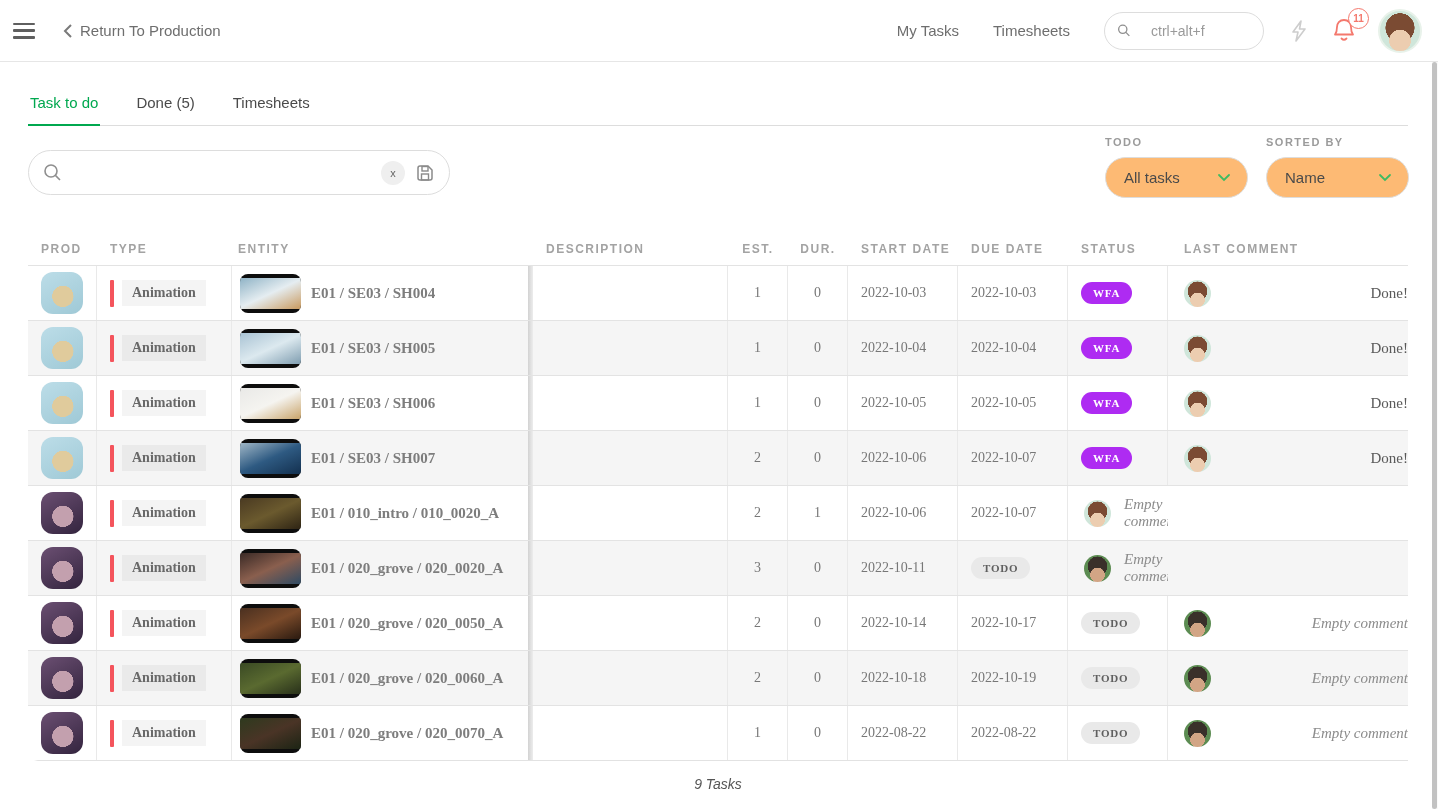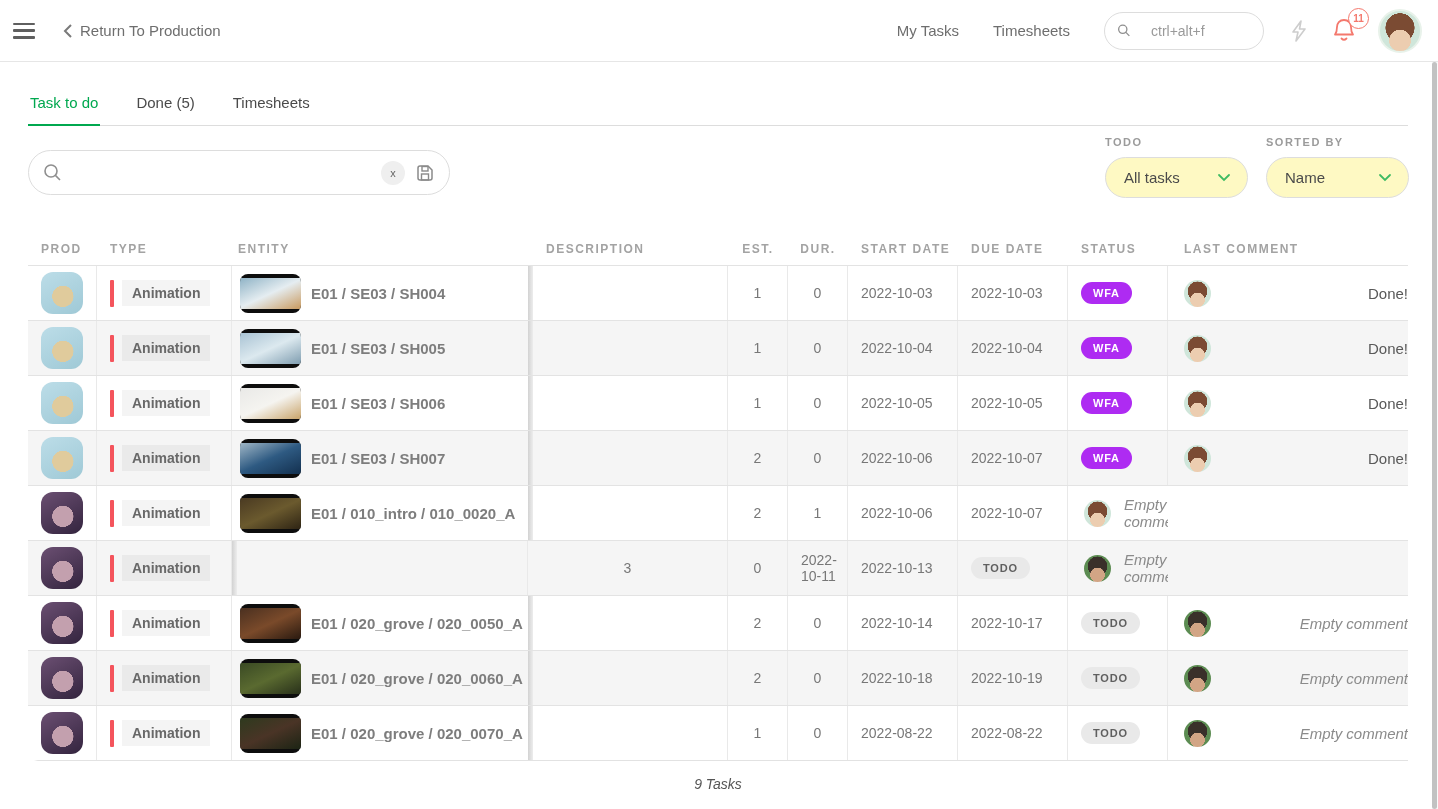--- a/index.html
+++ b/index.html
@@ -52,36 +52,36 @@
     display:flex; align-items:center; padding:0 14px; gap:10px; }
   .filter-search input { flex:1; border:none; outline:none; font-size:14px;
     font-family:"Liberation Sans",sans-serif; color:#555; background:transparent; }
   .clear-chip { width:24px; height:24px; border-radius:50%; background:#efefef;
     color:#666; font-size:11px; display:flex; align-items:center; justify-content:center;
     cursor:pointer; flex:none; }
   .save-btn { cursor:pointer; display:flex; align-items:center; flex:none; }
   .select-group { position:absolute; top:-12px; }
   .select-label { font-size:11px; font-weight:bold; letter-spacing:1.5px; color:#9b9b9b; }
   .select-box { margin-top:9px; height:41px; border:1px solid #ddd; border-radius:21px;
-    background:#fef9c3; display:flex; align-items:center; justify-content:space-between;
+    background:#fdba74; display:flex; align-items:center; justify-content:space-between;
     padding:0 16px 0 18px; font-size:15px; color:#4a4a4a; cursor:pointer; }
   .show-group { left:1077px; } .show-group .select-box { width:143px; }
   .sort-group { left:1238px; } .sort-group .select-box { width:143px; }
 
   
   .task-table { position:absolute; top:232px; left:28px; width:1380px;
     border-bottom:1px solid #e2e2e2; border-bottom-left-radius:10px; }
   .thead, .trow { display:grid;
     grid-template-columns:69px 135px 296px 200px 60px 60px 110px 110px 100px 1fr; }
   .thead { height:33px; align-items:center; }
   .th { font-size:12px; font-weight:bold; letter-spacing:1.5px; color:#a3a3a3;
     padding-left:13px; white-space:nowrap; }
   .th.center { text-align:center; padding-left:0; }
   .th.entity-h { padding-left:6px; }
-  .trow { height:55px; border-top:1px solid #e3e3e3; background:#fff; }
+  .trow { height:55px; border-top:1px solid #e3e3e3; background:#fff;font-family:Liberation Serif, serif; }
   .trow.alt { background:#f5f5f5; }
   .cell { display:flex; align-items:center; border-right:1px solid #e9e9e9;
     padding-left:13px; font-size:14px; color:#777; overflow:hidden; }
   .cell.num { justify-content:center; padding-left:0; }
   .c-prod { justify-content:center; padding-left:0; }
   .c-entity { border-right:none; padding-left:8px; gap:10px; }
   .c-desc { position:relative; padding-left:18px; }
   .c-desc::before { content:""; position:absolute; left:0; top:-34px; bottom:-1px; width:5px;
     background:linear-gradient(to right,#d2d2d2,#ededed); }
   .c-comment { border-right:none; gap:13px; padding-left:16px;justify-content:space-between; }
@@ -353,27 +353,32 @@
     </div>
   </div>
       <div class="trow alt">
     <div class="cell c-prod">
       <div class="prod-thumb" style="background: radial-gradient(circle at 52% 58%, rgb(195, 160, 174) 0px, rgb(195, 160, 174) 32%, rgba(0, 0, 0, 0) 33%), linear-gradient(150deg, rgb(107, 79, 114), rgb(51, 36, 62));"></div>
     </div>
     <div class="cell c-type">
       <span class="type-bar"></span>
       <span class="type-chip">Animation</span>
     </div>
+    <div class="cell c-entity">
+      <div class="shot-thumb">
+        <div class="shot-img" style="background: linear-gradient(155deg, rgb(58, 42, 38), rgb(138, 95, 78), rgb(46, 74, 99));"></div>
+      </div>
+      <span class="entity-name">E01 / 020_grove / 020_0020_A</span>
+    </div>
     <div class="cell c-desc">
       <span></span>
     </div>
     <div class="cell num">3</div>
     <div class="cell num">0</div>
     <div class="cell">2022-10-11</div>
-    <div class="cell">2022-10-13</div>
     <div class="cell">
       <span class="badge badge-todo">TODO</span>
     </div>
     <div class="cell c-comment">
       <span class="avatar avatar-sm avatar-man"></span>
       <span class="comment-text empty">Empty comment</span>
     </div>
   </div>
       <div class="trow">
     <div class="cell c-prod">

